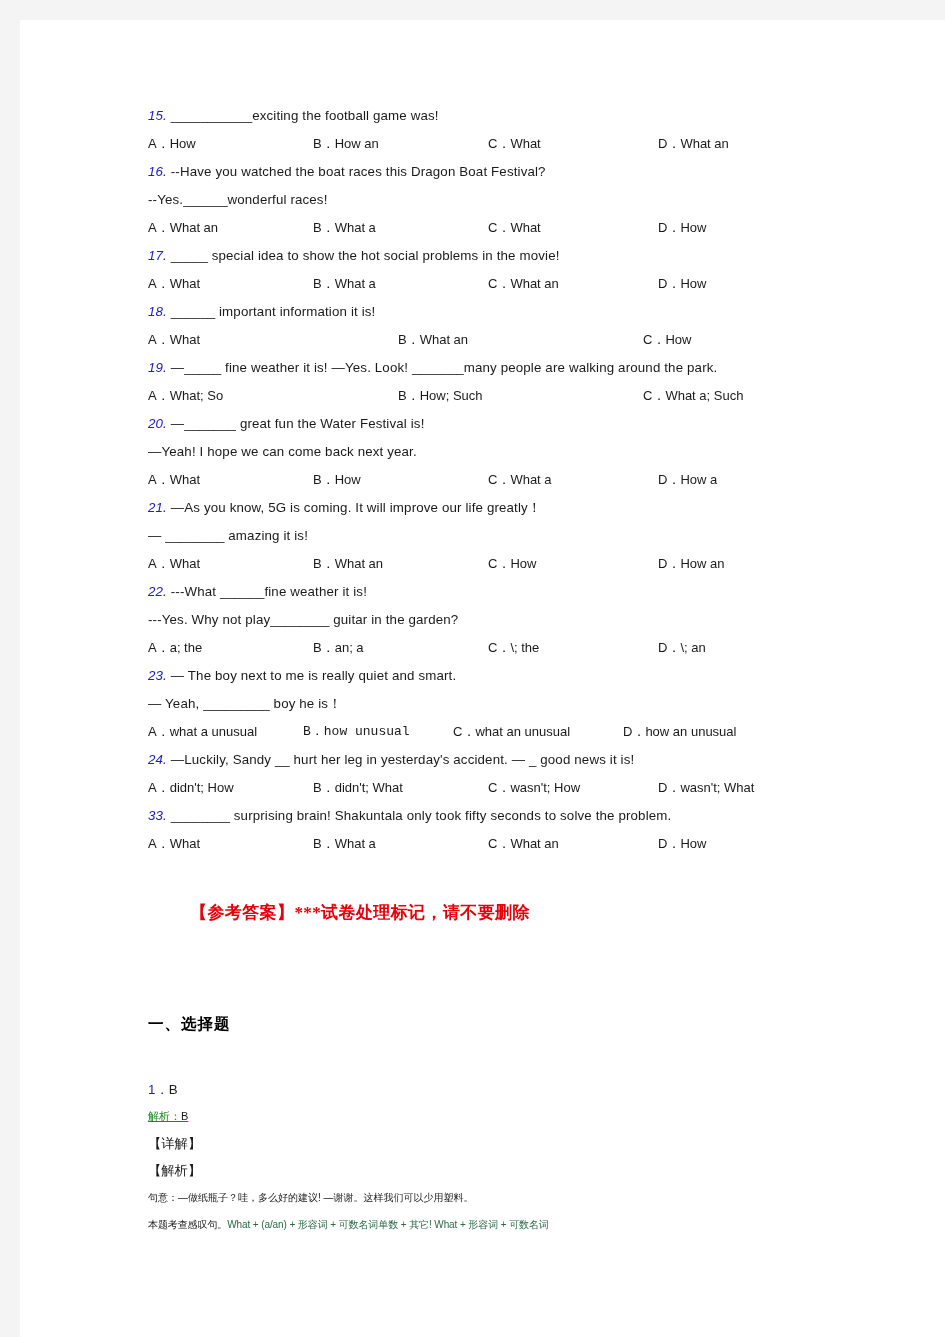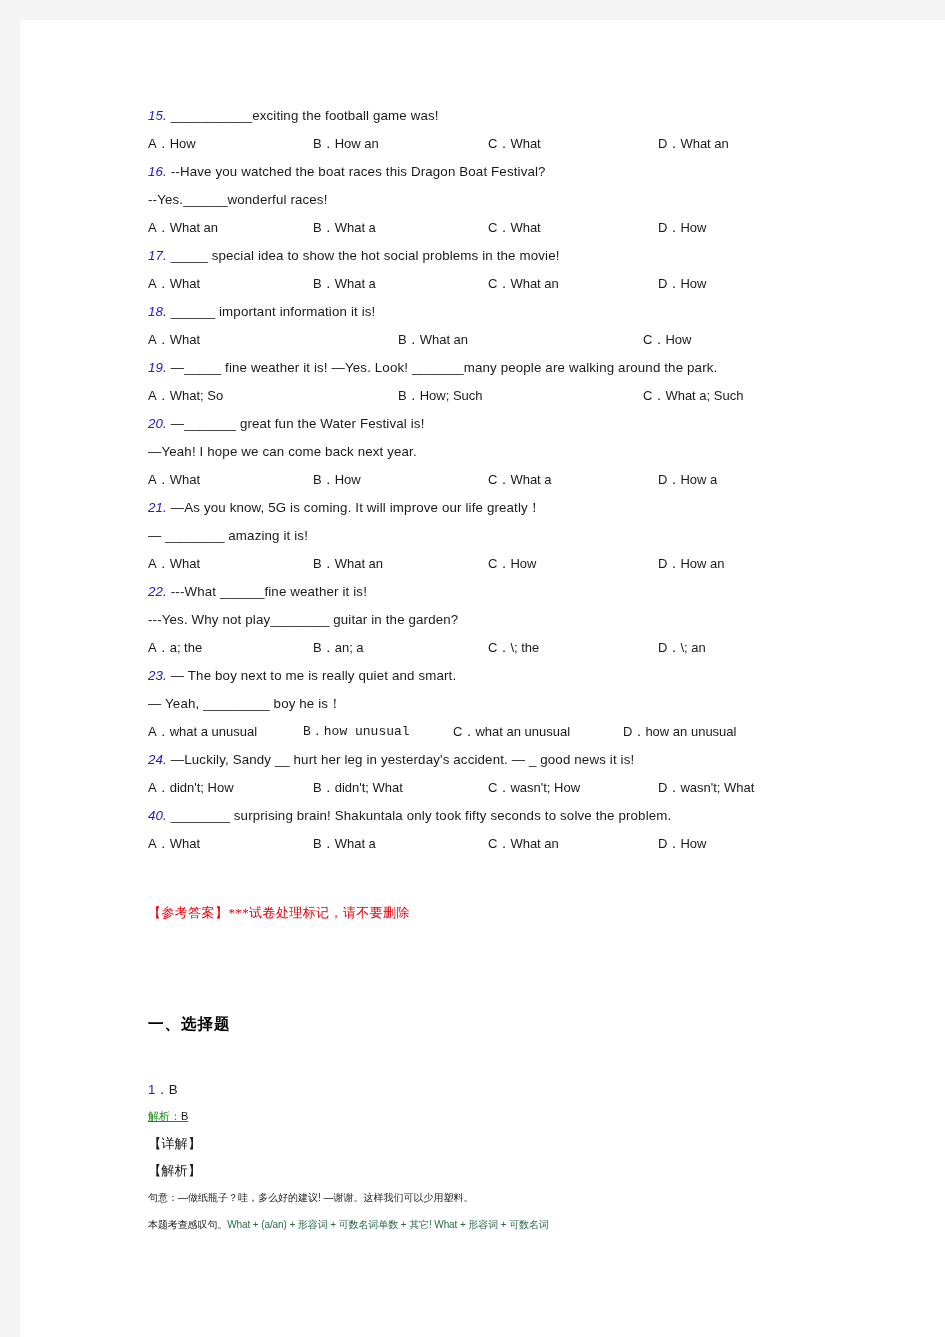--- a/index.html
+++ b/index.html
@@ -62,25 +62,26 @@
   .opts.c3 > span:nth-child(2) { width: 245px; }
   
   .opts.c4t > span:nth-child(1) { width: 155px; }
   .opts.c4t > span:nth-child(2) { width: 150px; font-family: Liberation Mono, monospace; }
   .opts.c4t > span:nth-child(3) { width: 170px; }
 
   
   .answer-marker {
     margin-top: 42px;
     font-family: "Liberation Serif", serif;
-    font-weight: normal;
-    font-size: 13px;
+    font-weight: bold;
+    font-size: 17px;
     color: #e8000a;
     line-height: 26px;
     letter-spacing: 0.4px;
+    margin-left: 42px;
   }
   .section-title {
     margin-top: 86px;
     font-family: "Liberation Serif", serif;
     font-weight: bold;
     font-size: 15.5px;
     color: #000000;
     line-height: 24px;
     letter-spacing: 1px;
   }
@@ -233,21 +234,21 @@
       <span>—Luckily, Sandy </span><span class="blank">__</span><span> hurt her leg in yesterday's accident. — </span><span class="blank">_</span><span> good news it is!</span>
     </div>
     <div class="opts c4">
       <span>A．didn't; How</span>
       <span>B．didn't; What</span>
       <span>C．wasn't; How</span>
       <span>D．wasn't; What</span>
     </div>
 
     <div class="q-line">
-      <span class="qnum">40.</span>
+      <span class="qnum">33.</span>
       <span class="blank">________</span><span> surprising brain! Shakuntala only took fifty seconds to solve the problem.</span>
     </div>
     <div class="opts c4">
       <span>A．What</span>
       <span>B．What a</span>
       <span>C．What an</span>
       <span>D．How</span>
     </div>
 
     <div class="answer-marker">【参考答案】***试卷处理标记，请不要删除</div>

